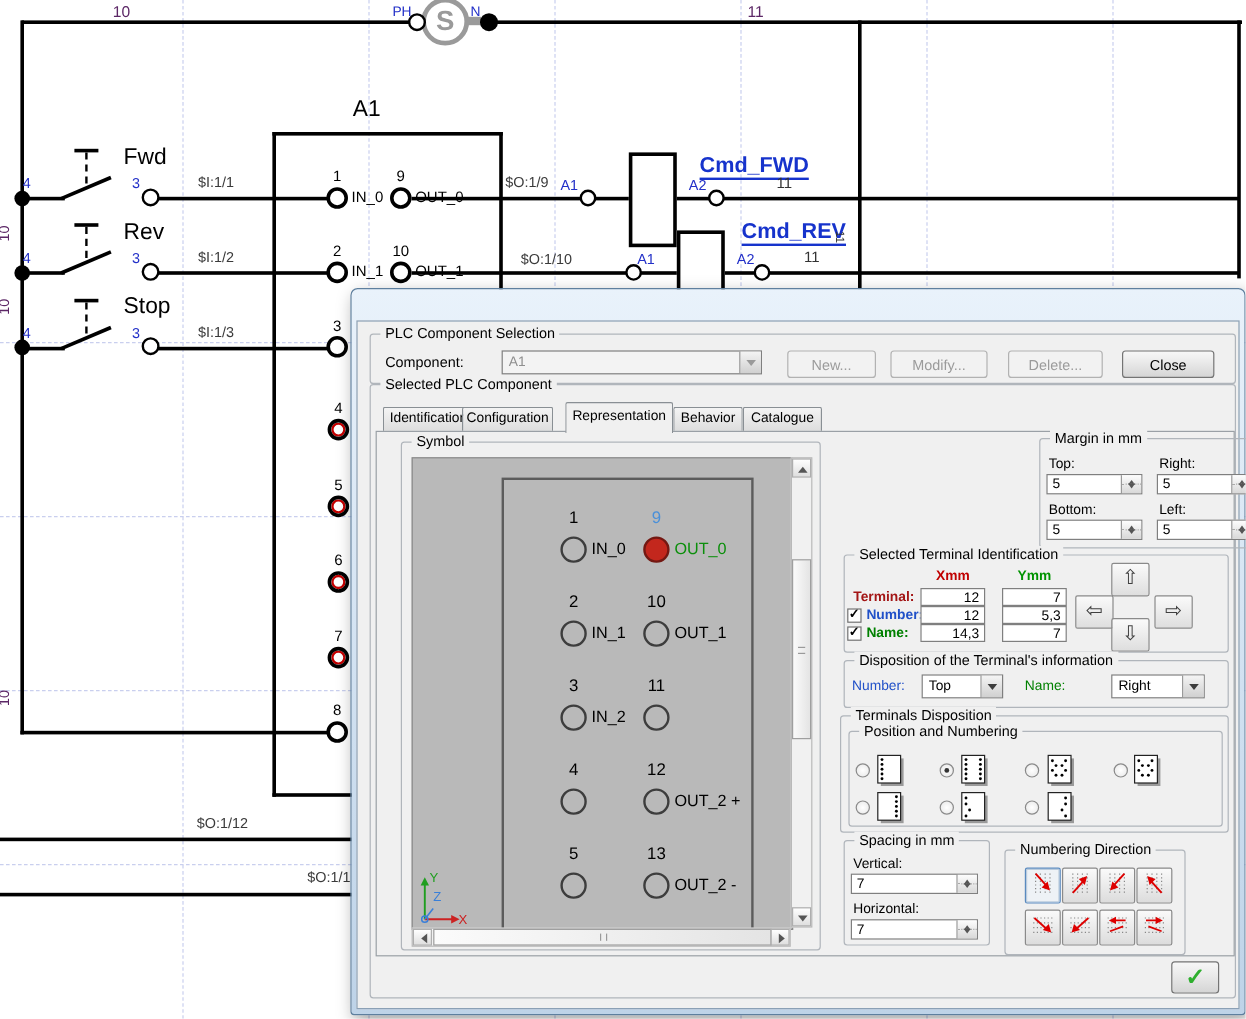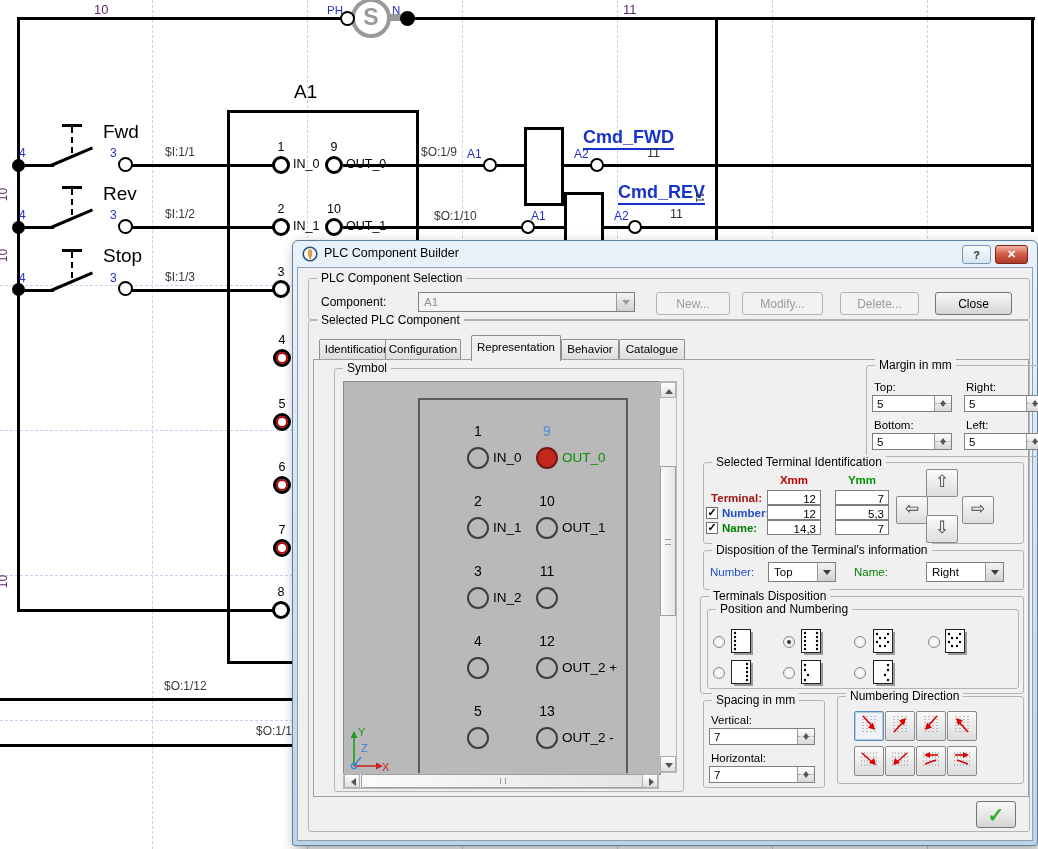--- a/index.html
+++ b/index.html
@@ -224,31 +224,20 @@
   <span class="lbl cmd" style="left:618px;top:183px">Cmd_REV</span>
   <span class="lbl" style="left:670px;top:208px;font-size:12.5px;color:#333">11</span>
   <span class="lbl" style="left:694px;top:192px;font-size:10px;color:#333;transform:rotate(90deg)">11</span>
 
   <span class="lbl wlbl" style="left:164px;top:680px">$O:1/12</span>
   <span class="lbl wlbl" style="left:256px;top:725px">$O:1/1</span>
 </div>
 
 <div id="dlg">
 
-  <div class="a" style="left:0;top:0;right:0;height:26px">
-    <span class="a" style="left:9px;top:5px;width:16px;height:16px">
-      <svg width="16" height="16">
-          <circle cx="8" cy="8" r="6.8" fill="#fdfdfd" stroke="#23527c" stroke-width="1.6"></circle>
-          <path d="M8 3 C10.2 5.2,10.8 7.5,8 13 C5.6 7.5,6.2 5.2,8 3Z" fill="#e8a33d" stroke="#b06a10" stroke-width="0.6"></path>
-        </svg>
-    </span>
-    <span class="lbl" style="left:31px;top:6px;font-size:12.5px">PLC Component Builder</span>
-    <div class="titlebtn" style="right:46px;width:29px;background:linear-gradient(#f6fafd,#d8e4f0);border:1px solid #7e95ab;color:#333">?</div>
-    <div class="titlebtn" style="right:9px;width:33px;background:linear-gradient(#efb4a8,#d4604c 45%,#b03a28);border:1px solid #7e2518;color:#fff">✕</div>
-  </div>
 
   <div id="dlg-client">
 
     <div class="group" style="left:10px;top:10px;width:722px;height:42px">
       <span class="glabel">PLC Component Selection</span>
       <span class="lbl" style="left:12px;top:17px;font-size:12px">Component:</span>
       <div class="combo dis" style="left:109px;top:13px;width:217px">
         <span>A1</span>
         <span class="drop"></span>
       </div>
@@ -527,21 +516,21 @@
           <span class="lbl" style="left:7px;top:51px;font-size:11.5px">Horizontal:</span>
           <div class="nfield" style="left:5px;top:65px;width:106px">
             <span>7</span>
             <span class="spin">
                 <i class="u"></i>
                 <i class="d"></i>
               </span>
           </div>
         </div>
 
-        <div class="group" style="left:523px;top:336px;width:187px;height:88px">
+        <div class="group" style="left:523px;top:348px;width:151px;height:88px">
           <span class="glabel">Numbering Direction</span>
           <div class="icobtn sel" style="left:16px;top:14px">
               <span><svg width="22" height="22">
                   <path d="M5 3v16M9 3v16M13 3v16M17 3v16" stroke="#888" stroke-width="1" stroke-dasharray="1,2"></path>
                   <line x1="5" y1="3" x2="14" y2="13" stroke="#d00" stroke-width="1.6"></line>
                   <polygon points="17,17 10,14.5 15,9.5" fill="#d00"></polygon>
                 </svg></span>
             </div>
           <div class="icobtn" style="left:47px;top:14px">
               <span><svg width="22" height="22">

